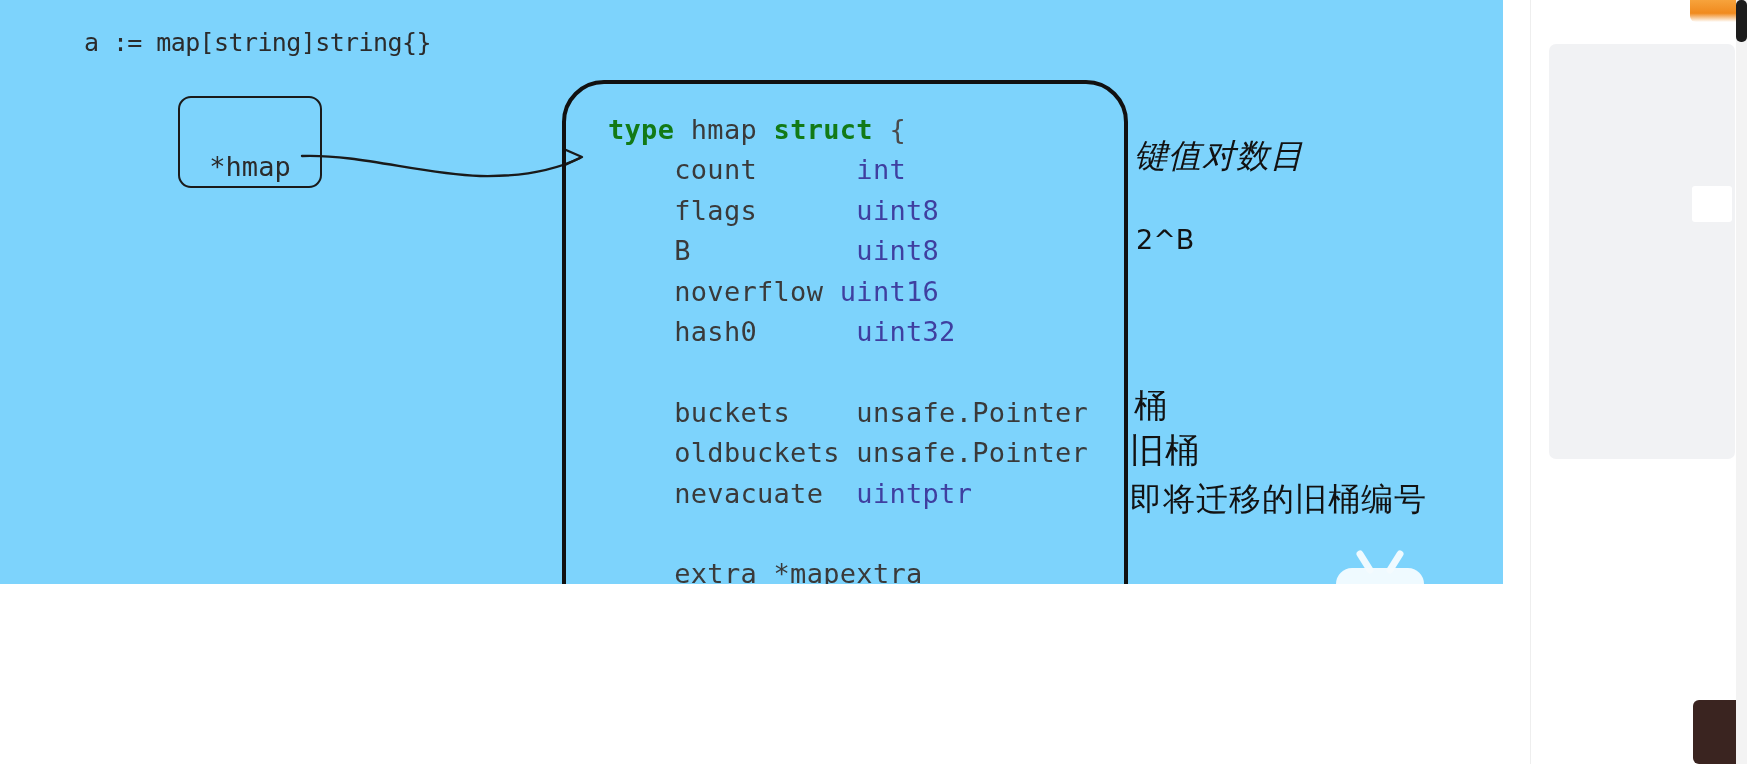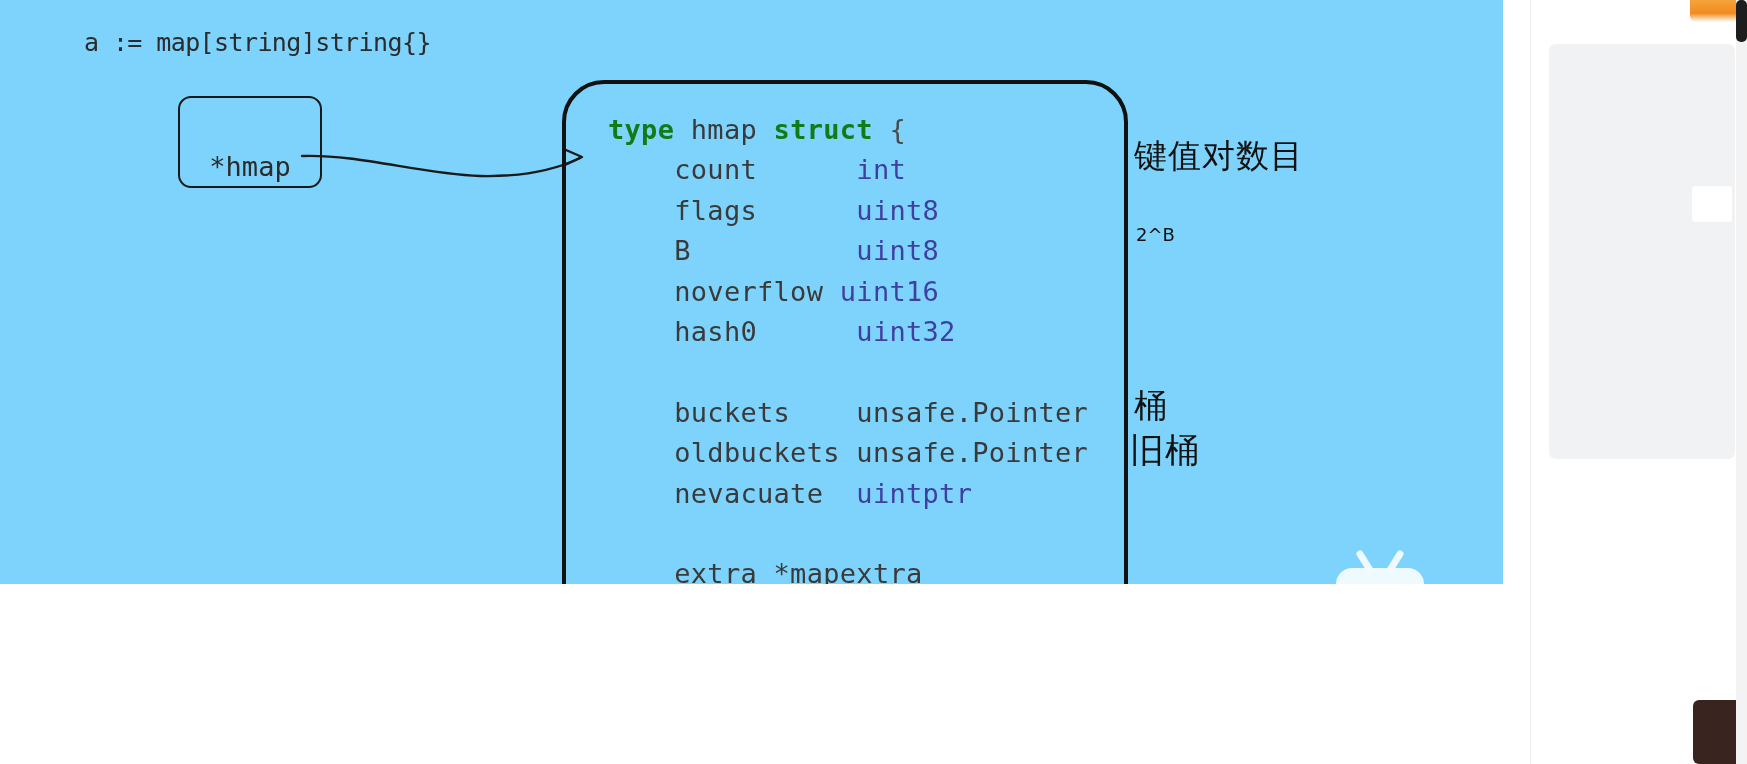--- a/index.html
+++ b/index.html
@@ -102,22 +102,22 @@
   .pl  { color: #4a4a4a; }
 
   
   .annot {
     position: absolute;
     font-family: "DejaVu Serif", serif;
     color: #121212;
     white-space: pre;
     letter-spacing: 1px;
   }
-  #annot-count { left: 1134px; top: 134px; font-size: 33px; }
-  #annot-b     { left: 1136px; top: 224px; font-size: 18px; font-family: "DejaVu Sans", sans-serif; letter-spacing: 0; }
+  #annot-count { left: 1134px; top: 134px; font-size: 33px; font-style: italic; }
+  #annot-b     { left: 1136px; top: 224px; font-size: 27px; font-family: "DejaVu Sans", sans-serif; letter-spacing: 0; }
   #annot-buckets    { left: 1134px; top: 384px; font-size: 33px; }
   #annot-oldbuckets { left: 1130px; top: 428px; font-size: 34px; text-align: center; }
   #annot-nevacuate  { left: 1130px; top: 478px; font-size: 32px; }
 
   
   #watermark {
     position: absolute;
     left: 1330px;
     top: 548px;
     width: 100px;
@@ -199,20 +199,21 @@
   </svg>
 
   <div id="struct-box"></div>
 
   <div id="code"><span class="ln"><span class="kw">type</span><span class="id"> hmap </span><span class="kw">struct</span><span class="pl"> {</span></span><span class="ln"><span>    </span><span class="id">count      </span><span class="typ">int</span></span><span class="ln"><span>    </span><span class="id">flags      </span><span class="typ">uint8</span></span><span class="ln"><span>    </span><span class="id">B          </span><span class="typ">uint8</span></span><span class="ln"><span>    </span><span class="id">noverflow </span><span class="typ">uint16</span></span><span class="ln"><span>    </span><span class="id">hash0      </span><span class="typ">uint32</span></span><span class="ln"><span class="id"> </span></span><span class="ln"><span>    </span><span class="id">buckets    unsafe.Pointer</span></span><span class="ln"><span>    </span><span class="id">oldbuckets unsafe.Pointer</span></span><span class="ln"><span>    </span><span class="id">nevacuate  </span><span class="typ">uintptr</span></span><span class="ln"><span class="id"> </span></span><span class="ln"><span>    </span><span class="id">extra *mapextra</span></span><span class="ln"><span class="pl">}</span></span></div>
 
   <div class="annot" id="annot-count">键值对数目</div>
   <div class="annot" id="annot-b">2^B</div>
   <div class="annot" id="annot-buckets">桶</div>
   <div class="annot" id="annot-oldbuckets">旧桶</div>
+  <div class="annot" id="annot-nevacuate">即将迁移的旧桶编号</div>
 
   <svg id="watermark" viewBox="0 0 100 92">
     <g fill="none" stroke="#ffffff" stroke-width="7" stroke-linecap="round" opacity="0.95">
       <line x1="30" y1="6" x2="40" y2="22"></line>
       <line x1="70" y1="6" x2="60" y2="22"></line>
     </g>
     <rect x="6" y="20" width="88" height="62" rx="16" ry="16" fill="#ffffff" opacity="0.95"></rect>
     <path d="M41,40 L63,51.5 L41,63 Z" fill="#efefef"></path>
   </svg>
 </div>

